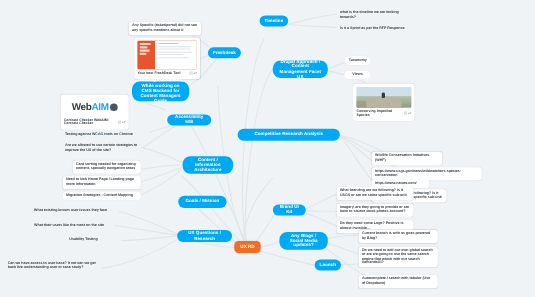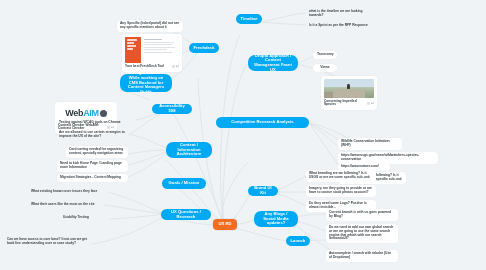--- a/index.html
+++ b/index.html
@@ -332,21 +332,21 @@
       <div class="rock2"></div>
       <div class="rock"></div>
       <div class="bird"></div>
     </div>
     <div class="cap">
       <span>Conserving Imperiled Species</span>
       <span class="icons">◱ ▴▾</span>
     </div>
   </div>
 
-  <div class="node card" style="left:55px; top:102px; width:62px; height:32px;">
+  <div class="node card" style="left:55px; top:86px; width:62px; height:32px;">
     <div class="thumb thumb-webaim">
       <span class="wa-text">Web<em>AIM</em></span>
         <span class="wa-dot"></span>
     </div>
     <div class="cap">
       <span>Contrast Checker WebAIM: Contrast Checker</span>
       <span class="icons">◱ ▴▾</span>
     </div>
   </div>
 

